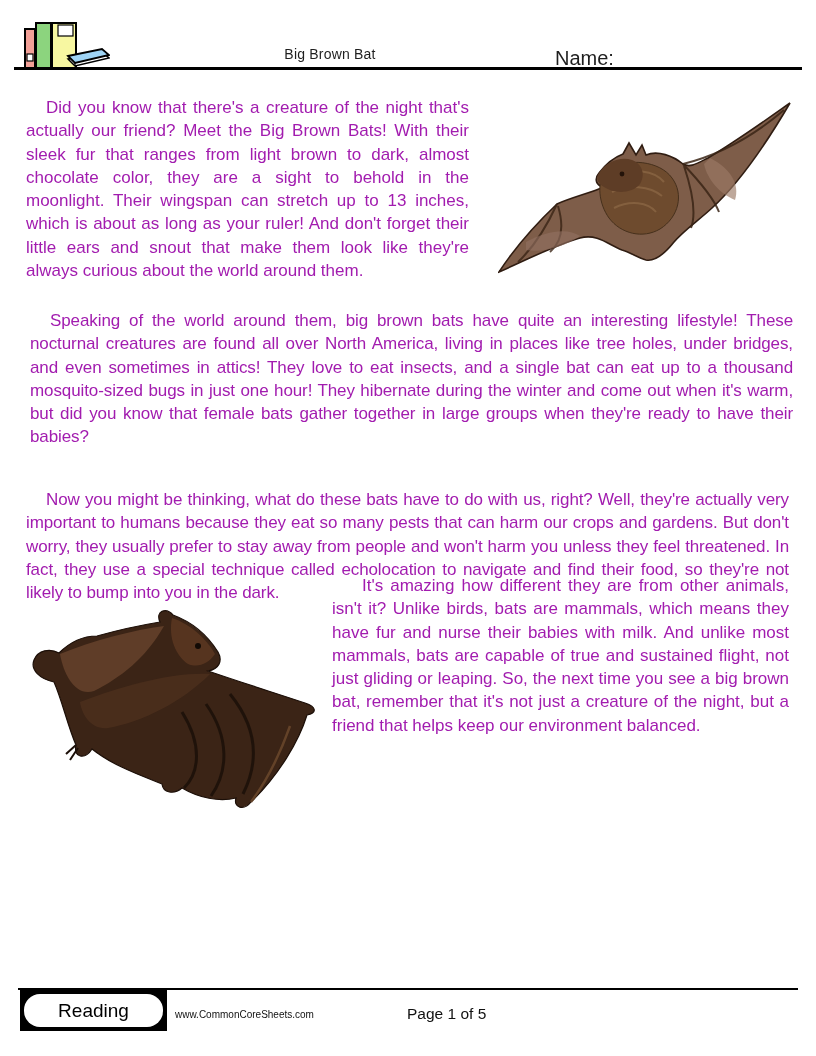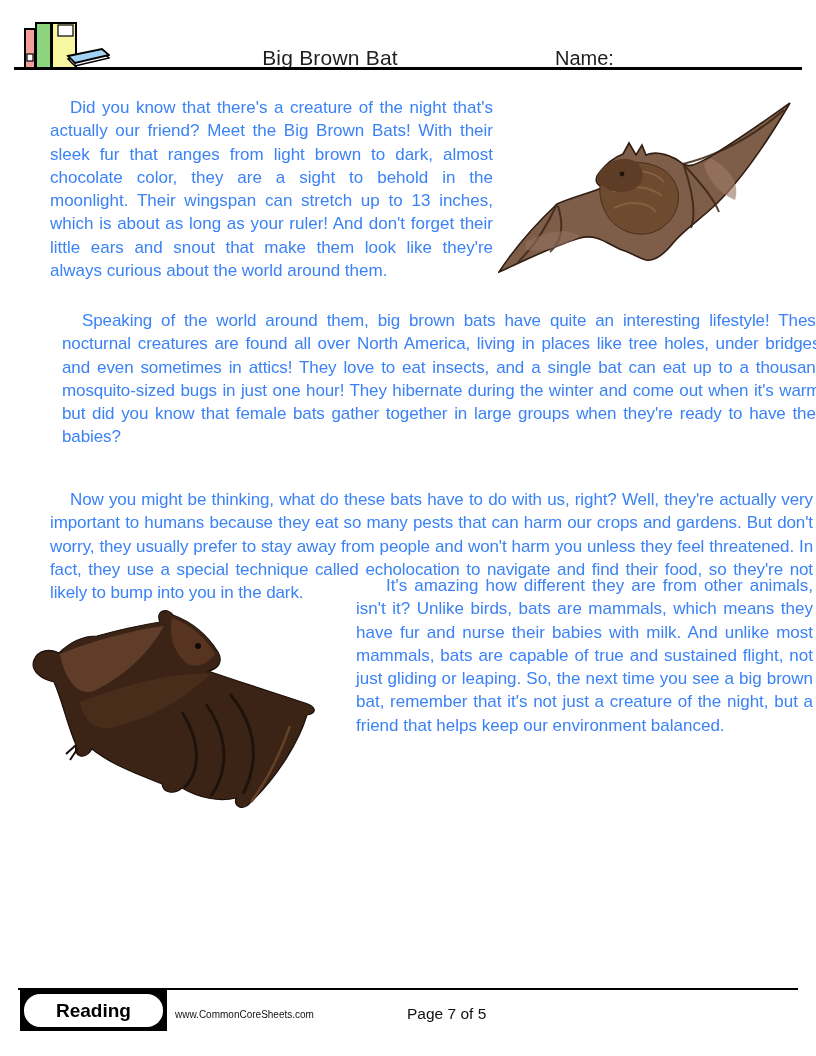--- a/index.html
+++ b/index.html
@@ -4,44 +4,43 @@
 <style>
   html,body{margin:0;padding:0;background:#fff;}
   .page{
     position:relative;width:816px;height:1056px;background:#ffffff;
     font-family:"Liberation Sans","DejaVu Sans",sans-serif;color:#1f1f1f;
     overflow:hidden;margin:0 auto;
   }
   
   .books-icon{position:absolute;left:18px;top:12px;width:92px;height:58px;}
   .header-rule{position:absolute;left:14px;top:67px;width:788px;height:3px;background:#000;}
-  .doc-title{position:absolute;left:110px;top:46px;width:440px;text-align:center;font-size:21px;letter-spacing:.2px;}
+  .doc-title{position:absolute;left:110px;top:46px;width:440px;text-align:center;font-size:14px;letter-spacing:.2px;}
   .name-label{position:absolute;left:555px;top:47px;font-size:20px;}
   
   .para{
     position:absolute;font-size:17px;line-height:23.3px;text-align:justify;
-    color:#3b82f6;
-    margin-left:24px;
+    color:#a21caf;
   }
   .p1{left:26px;top:96px;width:443px;text-indent:20px;}
-  .p2{left:38px;top:309px;width:763px;text-indent:20px;letter-spacing:-0.1px;}
+  .p2{left:30px;top:309px;width:763px;text-indent:20px;letter-spacing:-0.1px;}
   .p3{left:26px;top:488px;width:763px;text-indent:20px;letter-spacing:-0.1px;}
   .p4{left:332px;top:574px;width:457px;text-indent:30px;}
   .bat-flying{position:absolute;left:498px;top:100px;width:300px;height:192px;}
   .bat-hanging{position:absolute;left:22px;top:602px;width:300px;height:215px;}
   
   .footer-rule{position:absolute;left:18px;top:988px;width:780px;height:2px;background:#000;}
   .reading-badge{
     position:absolute;left:20px;top:990px;width:147px;height:41px;background:#000;
     display:flex;align-items:center;justify-content:center;box-sizing:border-box;padding:4px;
   }
   .reading-pill{
     width:100%;height:100%;background:#fff;border-radius:16px;
     display:flex;align-items:center;justify-content:center;
-    font-size:19px;font-weight:bold;color:#000;
+    font-size:19px;font-weight:normal;color:#000;
   }
   .site-text{position:absolute;left:175px;top:1009px;font-size:10px;color:#111;}
   .page-info{position:absolute;left:407px;top:1005px;font-size:15.5px;color:#111;}
 </style>
 </head>
 <body>
 
 <div class="page">
 
   <div>
@@ -113,16 +112,16 @@
   </svg>
 
   <div class="para p4">It's amazing how different they are from other animals, isn't it? Unlike birds, bats are mammals, which means they have fur and nurse their babies with milk. And unlike most mammals, bats are capable of true and sustained flight, not just gliding or leaping. So, the next time you see a big brown bat, remember that it's not just a creature of the night, but a friend that helps keep our environment balanced.</div>
 
   <div>
     <div class="footer-rule"></div>
     <div class="reading-badge">
       <div class="reading-pill">Reading</div>
     </div>
     <div class="site-text">www.CommonCoreSheets.com</div>
-    <div class="page-info">Page 7 of 5</div>
+    <div class="page-info">Page 1 of 5</div>
   </div>
 
 </div>
 
 </body></html>

